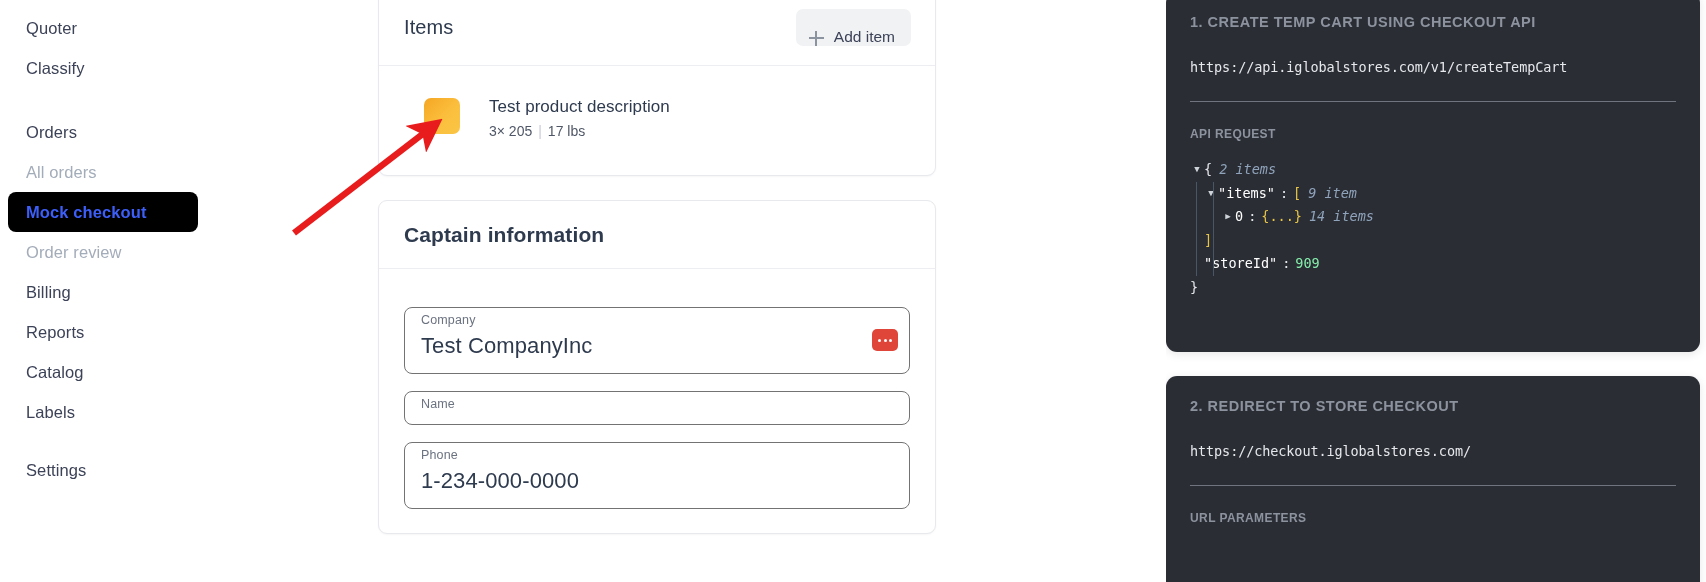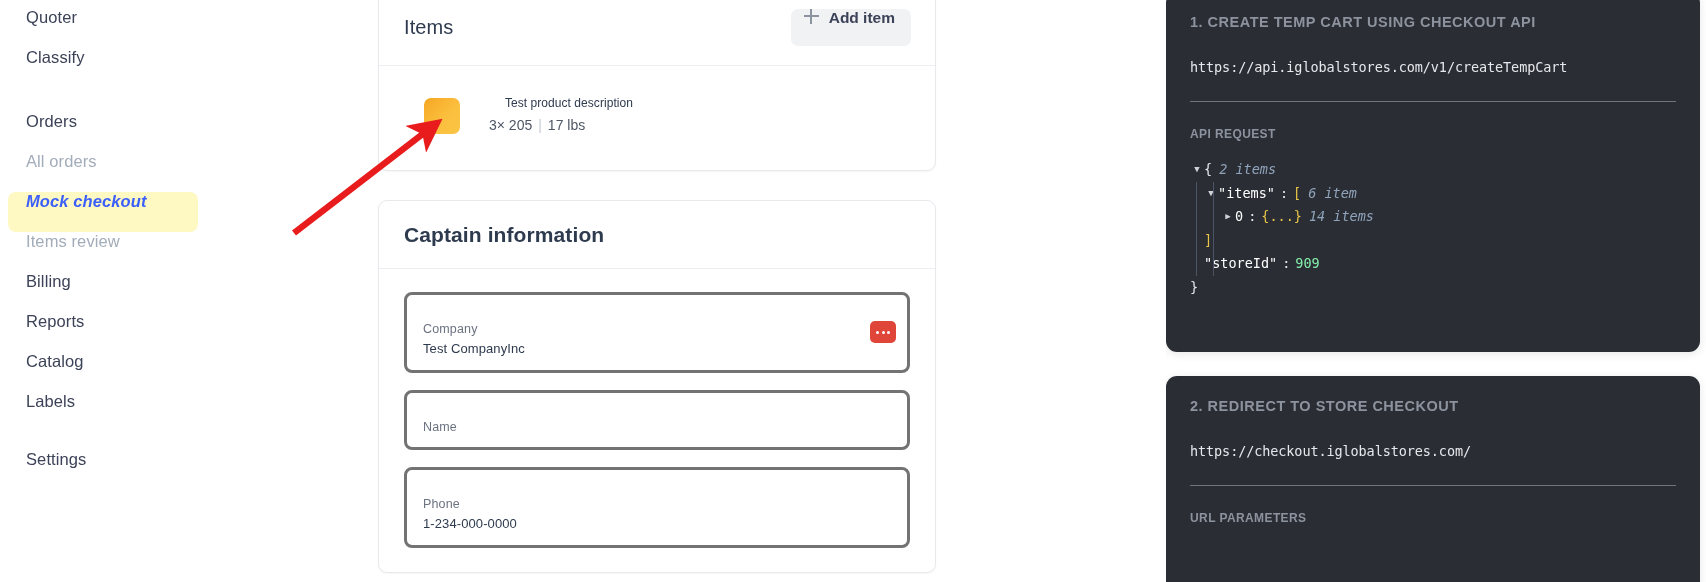--- a/index.html
+++ b/index.html
@@ -26,32 +26,32 @@
     width: 206px;
     height: 582px;
     background: #ffffff;
     flex: 0 0 206px;
     padding-top: 8px;
     overflow: hidden;
   }
   .nav-item {
     height: 40px;
     display: flex;
-    align-items: flex-start;
+    align-items: center;
     padding: 0 18px;
     font-size: 16.5px;
     color: #3c4257;
     border-radius: 8px;
     margin: 0 8px;
     cursor: pointer;
     white-space: nowrap;
     letter-spacing: 0.1px;
   }
   .nav-item.muted   { color: #a3acb9; }
-  .nav-item.active  { background: #fef9c3; color: #3c5ffa; font-weight: 600; font-style: italic; }
+  .nav-item.active  { background: #000000; color: #3c5ffa; font-weight: 600; }
   .nav-gap-lg { height: 24px; }
   .nav-gap-md { height: 18px; }
 
   
   .main {
     position: relative;
     flex: 1;
     height: 582px;
     background: #ffffff;
     overflow: hidden;
@@ -80,32 +80,31 @@
     border-bottom: 1px solid #eceef1;
   }
   .card-title {
     font-size: 20px;
     color: #2e3a4e;
     font-weight: 400;
     letter-spacing: 0.1px;
   }
   .btn-add {
     display: inline-flex;
-    align-items: flex-start;
+    align-items: flex-end;
     gap: 10px;
     height: 37px;
     padding: 0 16px 0 13px;
     background: #f1f2f4;
     border: none;
     border-radius: 7px;
     cursor: pointer;
     font-size: 15.5px;
     color: #3c4257;
     font-family: "Liberation Sans", sans-serif;
-    font-weight: bold;
   }
   .btn-add .plus {
     position: relative;
     width: 15px;
     height: 15px;
     display: inline-block;
   }
   .btn-add .plus:before,
   .btn-add .plus:after {
     content: "";
@@ -123,25 +122,24 @@
   }
   .item-thumb {
     width: 36px;
     height: 36px;
     border-radius: 7px;
     background: linear-gradient(135deg, #f5a623 0%, #fbbf3d 55%, #fac545 100%);
     flex: 0 0 36px;
     margin-top: 2px;
   }
   .item-desc {
-    font-size: 12px;
+    font-size: 17px;
     color: #2e3a4e;
     line-height: 1.25;
     letter-spacing: 0.05px;
-    margin-left: 16px;
   }
   .item-meta {
     margin-top: 6px;
     font-size: 14px;
     color: #4f5766;
     display: flex;
     align-items: center;
     gap: 6px;
   }
   .item-meta .sep { color: #c7ccd4; }
@@ -161,36 +159,37 @@
   }
   .card-title-2 {
     font-size: 21px;
     color: #2e3a4e;
     letter-spacing: 0.1px;
   }
   .form-area { padding: 23px 25px 24px 25px; }
 
   .field {
     position: relative;
-    border: 3px solid #737373;
+    border: 1px solid #737373;
     border-radius: 8px;
-    padding: 26px 16px 12px 16px;
+    padding: 4px 16px 12px 16px;
     margin-bottom: 17px;
     background: #fff;
     cursor: text;
+    margin-top: 15px;
   }
   .field:last-child { margin-bottom: 0; }
   .field-label {
     font-size: 12.5px;
     color: #6b7280;
     line-height: 1.3;
     letter-spacing: 0.15px;
   }
   .field-value {
-    font-size: 13px;
+    font-size: 22px;
     color: #2e3a4e;
     line-height: 1.35;
     margin-top: 3px;
     letter-spacing: 0.1px;
   }
   .field-badge {
     position: absolute;
     right: 11px;
     top: 50%;
     transform: translateY(-50%);
@@ -338,21 +337,21 @@
     <div class="nav-item">
       <span>Orders</span>
     </div>
     <div class="nav-item muted">
       <span>All orders</span>
     </div>
     <div class="nav-item active">
       <span>Mock checkout</span>
     </div>
     <div class="nav-item muted">
-      <span>Items review</span>
+      <span>Order review</span>
     </div>
     <div class="nav-item">
       <span>Billing</span>
     </div>
     <div class="nav-item">
       <span>Reports</span>
     </div>
     <div class="nav-item">
       <span>Catalog</span>
     </div>
@@ -433,21 +432,21 @@
             <span class="brace">{</span>
             <span class="count">2 items</span>
           </div>
 
           <div class="guide">
             <div class="jrow indent-1">
               <span class="tw">▼</span>
               <span class="key">"items"</span>
               <span class="colon">:</span>
               <span class="bracket">[</span>
-              <span class="count">6 item</span>
+              <span class="count">9 item</span>
             </div>
 
             <div class="guide2">
               <div class="jrow indent-2">
                 <span class="tw">▶</span>
                 <span class="idx">0</span>
                 <span class="colon">:</span>
                 <span class="dots">{...}</span>
                 <span class="count">14 items</span>
               </div>

